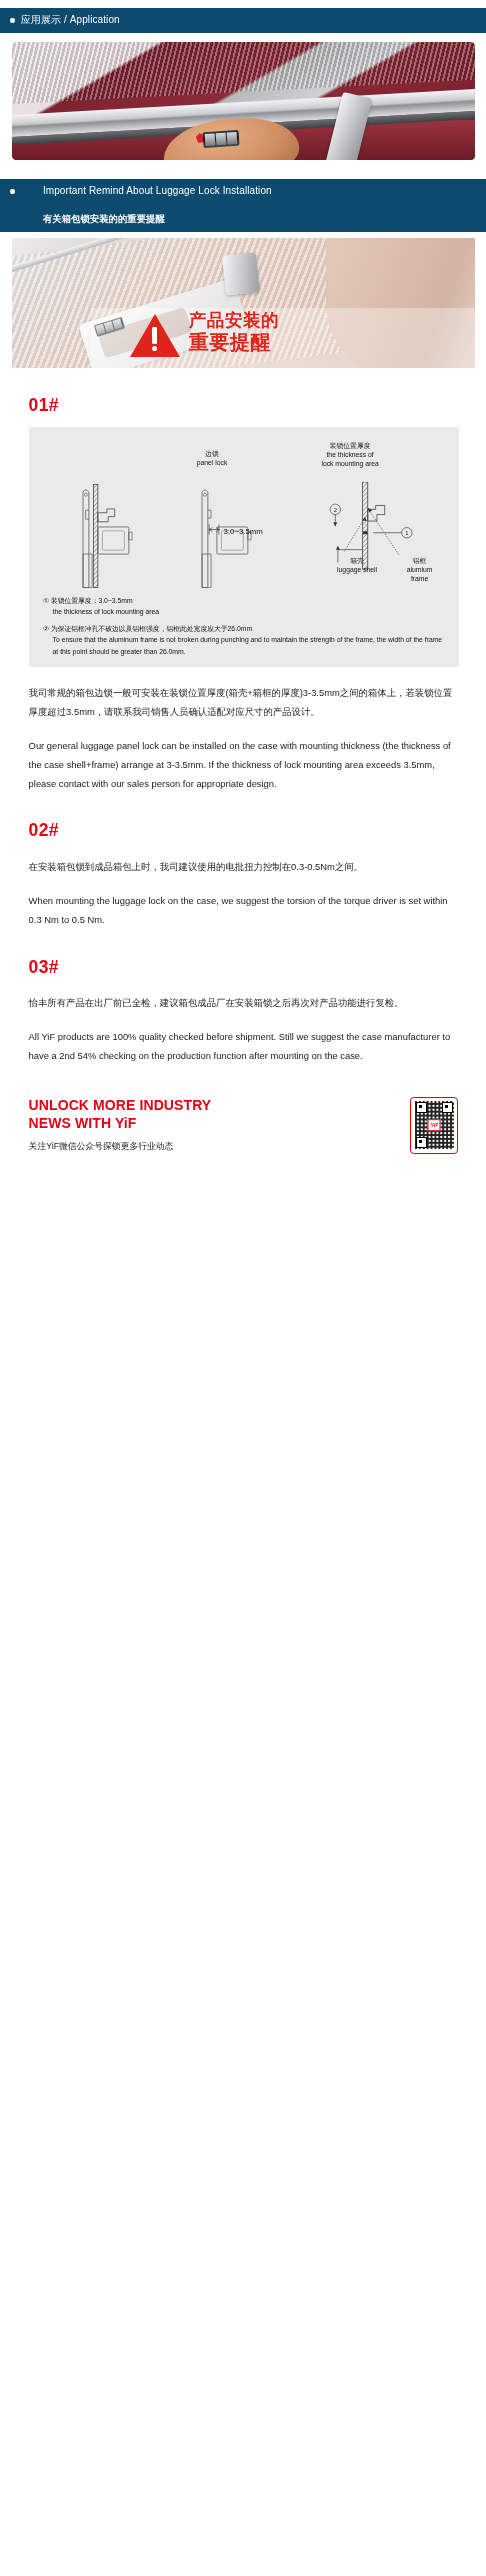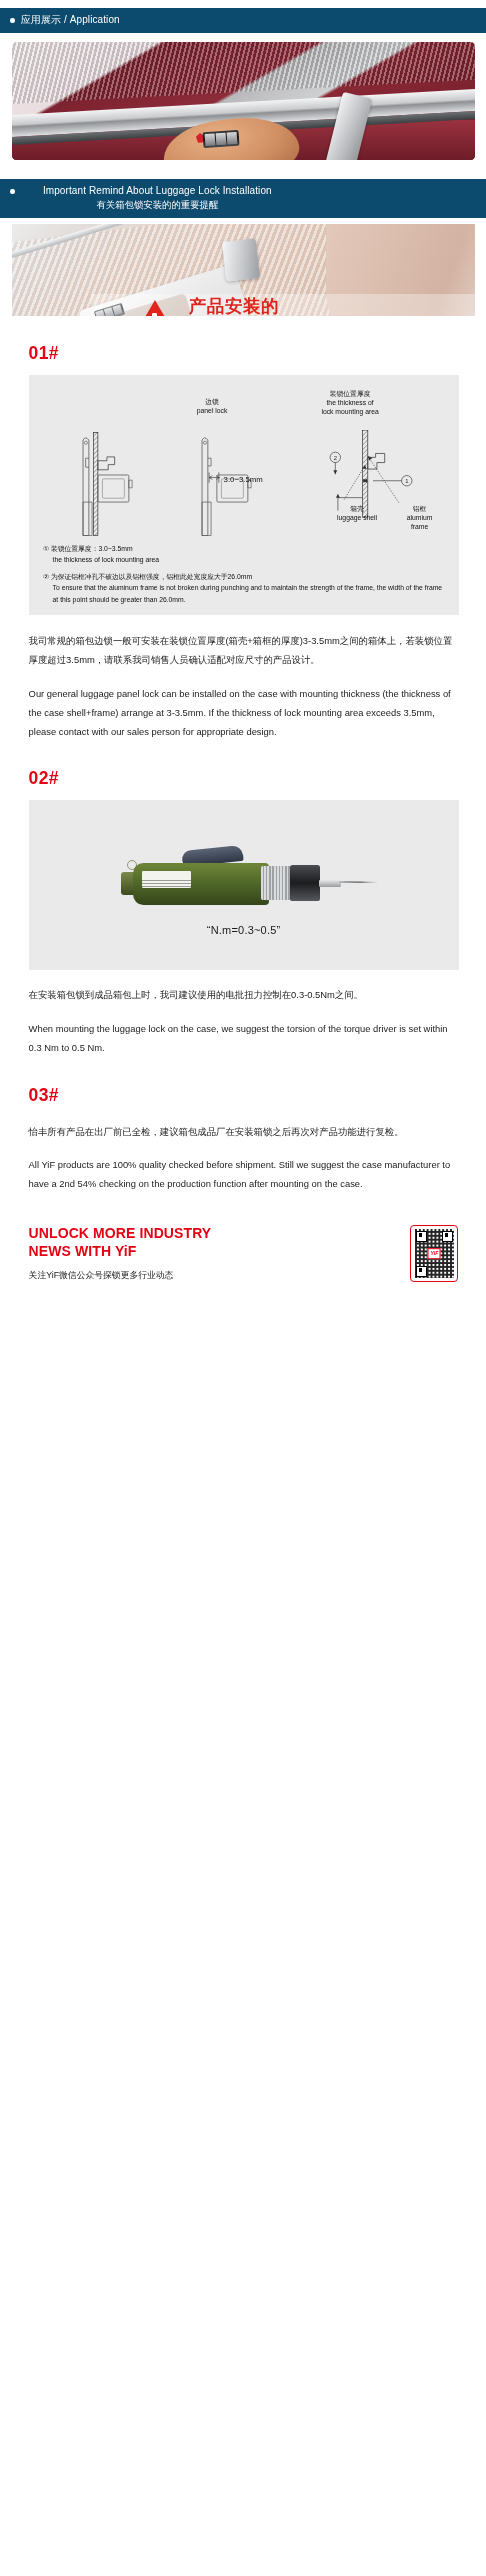--- a/index.html
+++ b/index.html
@@ -21,21 +21,21 @@
     gap: 5.8px;
   }
   .banner .bullet {
     width: 4.5px; height: 4.5px; border-radius: 50%;
     background: #ffffff; flex: none; margin-top: 4.5px;
   }
   .banner-text { line-height: 1.25; }
   .banner-line1 {
     font-size: 10px; font-weight: 400; letter-spacing: 0.1px; white-space: nowrap;
   }
-  .banner-line2 { font-size: 9.4px; font-weight: 400; margin-top: 2px; text-align: center; }
+  .banner-line2 { font-size: 9.4px; font-weight: 700; margin-top: 16px; }
 
   
   .photo-wrap { padding: 9px 11.7px 0 11.7px; }
 
   .photo-luggage {
     width: 463px; height: 118px; border-radius: 4.5px; overflow: hidden;
     position: relative;
     background:
       linear-gradient(150deg, #efe7e8 0%, #e9dde0 22%, #7d2230 23%, #8d2b39 46%, #b9b9bb 47%, #cfd0d2 60%, #8a2835 61%, #6f1d29 100%);
   }
@@ -79,21 +79,21 @@
     position: absolute; left: 184px; top: 91px; width: 8.4px; height: 9.7px;
     background: #d2232a; transform: rotate(-4deg);
     clip-path: polygon(50% 0,100% 35%,80% 100%,20% 100%,0 35%);
   }
   .pl-bottom {
     position: absolute; left: 0; right: 0; bottom: 0; height: 40px;
     background: linear-gradient(180deg,#9b3240,#6d1c28);
   }
 
   .photo-pink {
-    width: 463px; height: 92px; overflow: hidden; position: relative;
+    width: 463px; height: 130px; overflow: hidden; position: relative;
     background: linear-gradient(135deg,#ececec 0%,#e2dedc 12%,#e6d6cd 30%,#e3cdc0 60%,#d9bfb2 85%,#efefef 100%);
   }
   .pp-shell {
     position: absolute; left: -26px; top: -6.5px; width: 454px; height: 136px;
     background: repeating-linear-gradient(118deg,
       rgba(255,255,255,.42) 0px, rgba(255,255,255,.42) 2.6px,
       rgba(180,140,120,.16) 2.6px, rgba(180,140,120,.16) 5.8px);
     transform: rotate(-7deg);
   }
   .pp-curve {
@@ -473,33 +473,20 @@
       <span>为保证铝框冲孔不破边以及铝框强度，铝框此处宽度应大于26.0mm</span>
       <span class="indent">To ensure that the aluminum frame is not broken during punching and to maintain the strength of the frame, the width of the frame at this point should be greater than 26.0mm.</span>
     </div>
   </div>
 
   <p class="para">我司常规的箱包边锁一般可安装在装锁位置厚度(箱壳+箱框的厚度)3-3.5mm之间的箱体上，若装锁位置厚度超过3.5mm，请联系我司销售人员确认适配对应尺寸的产品设计。</p>
   <p class="para en">Our general luggage panel lock can be installed on the case with mounting thickness (the thickness of the case shell+frame) arrange at 3-3.5mm. If the thickness of lock mounting area exceeds 3.5mm, please contact with our sales person for appropriate design.</p>
 
   <div class="step-num">02#</div>
 
-  <div class="fig fig-02">
-    <div class="driver">
-      <div class="drv-trigger"></div>
-      <div class="drv-ring"></div>
-      <div class="drv-tail"></div>
-      <div class="drv-body"></div>
-      <div class="drv-neck"></div>
-      <div class="drv-chuck"></div>
-      <div class="drv-shank"></div>
-      <div class="drv-bit"></div>
-    </div>
-    <div class="drv-caption">“N.m=0.3~0.5”</div>
-  </div>
 
   <p class="para">在安装箱包锁到成品箱包上时，我司建议使用的电批扭力控制在0.3-0.5Nm之间。</p>
   <p class="para en">When mounting the luggage lock on the case, we suggest the torsion of the torque driver is set within 0.3 Nm to 0.5 Nm.</p>
 
   <div class="step-num">03#</div>
 
 
   <p class="para">怡丰所有产品在出厂前已全检，建议箱包成品厂在安装箱锁之后再次对产品功能进行复检。</p>
   <p class="para en">All YiF products are 100% quality checked before shipment. Still we suggest the case manufacturer to have a 2nd 54% checking on the production function after mounting on the case.</p>
 </div>

